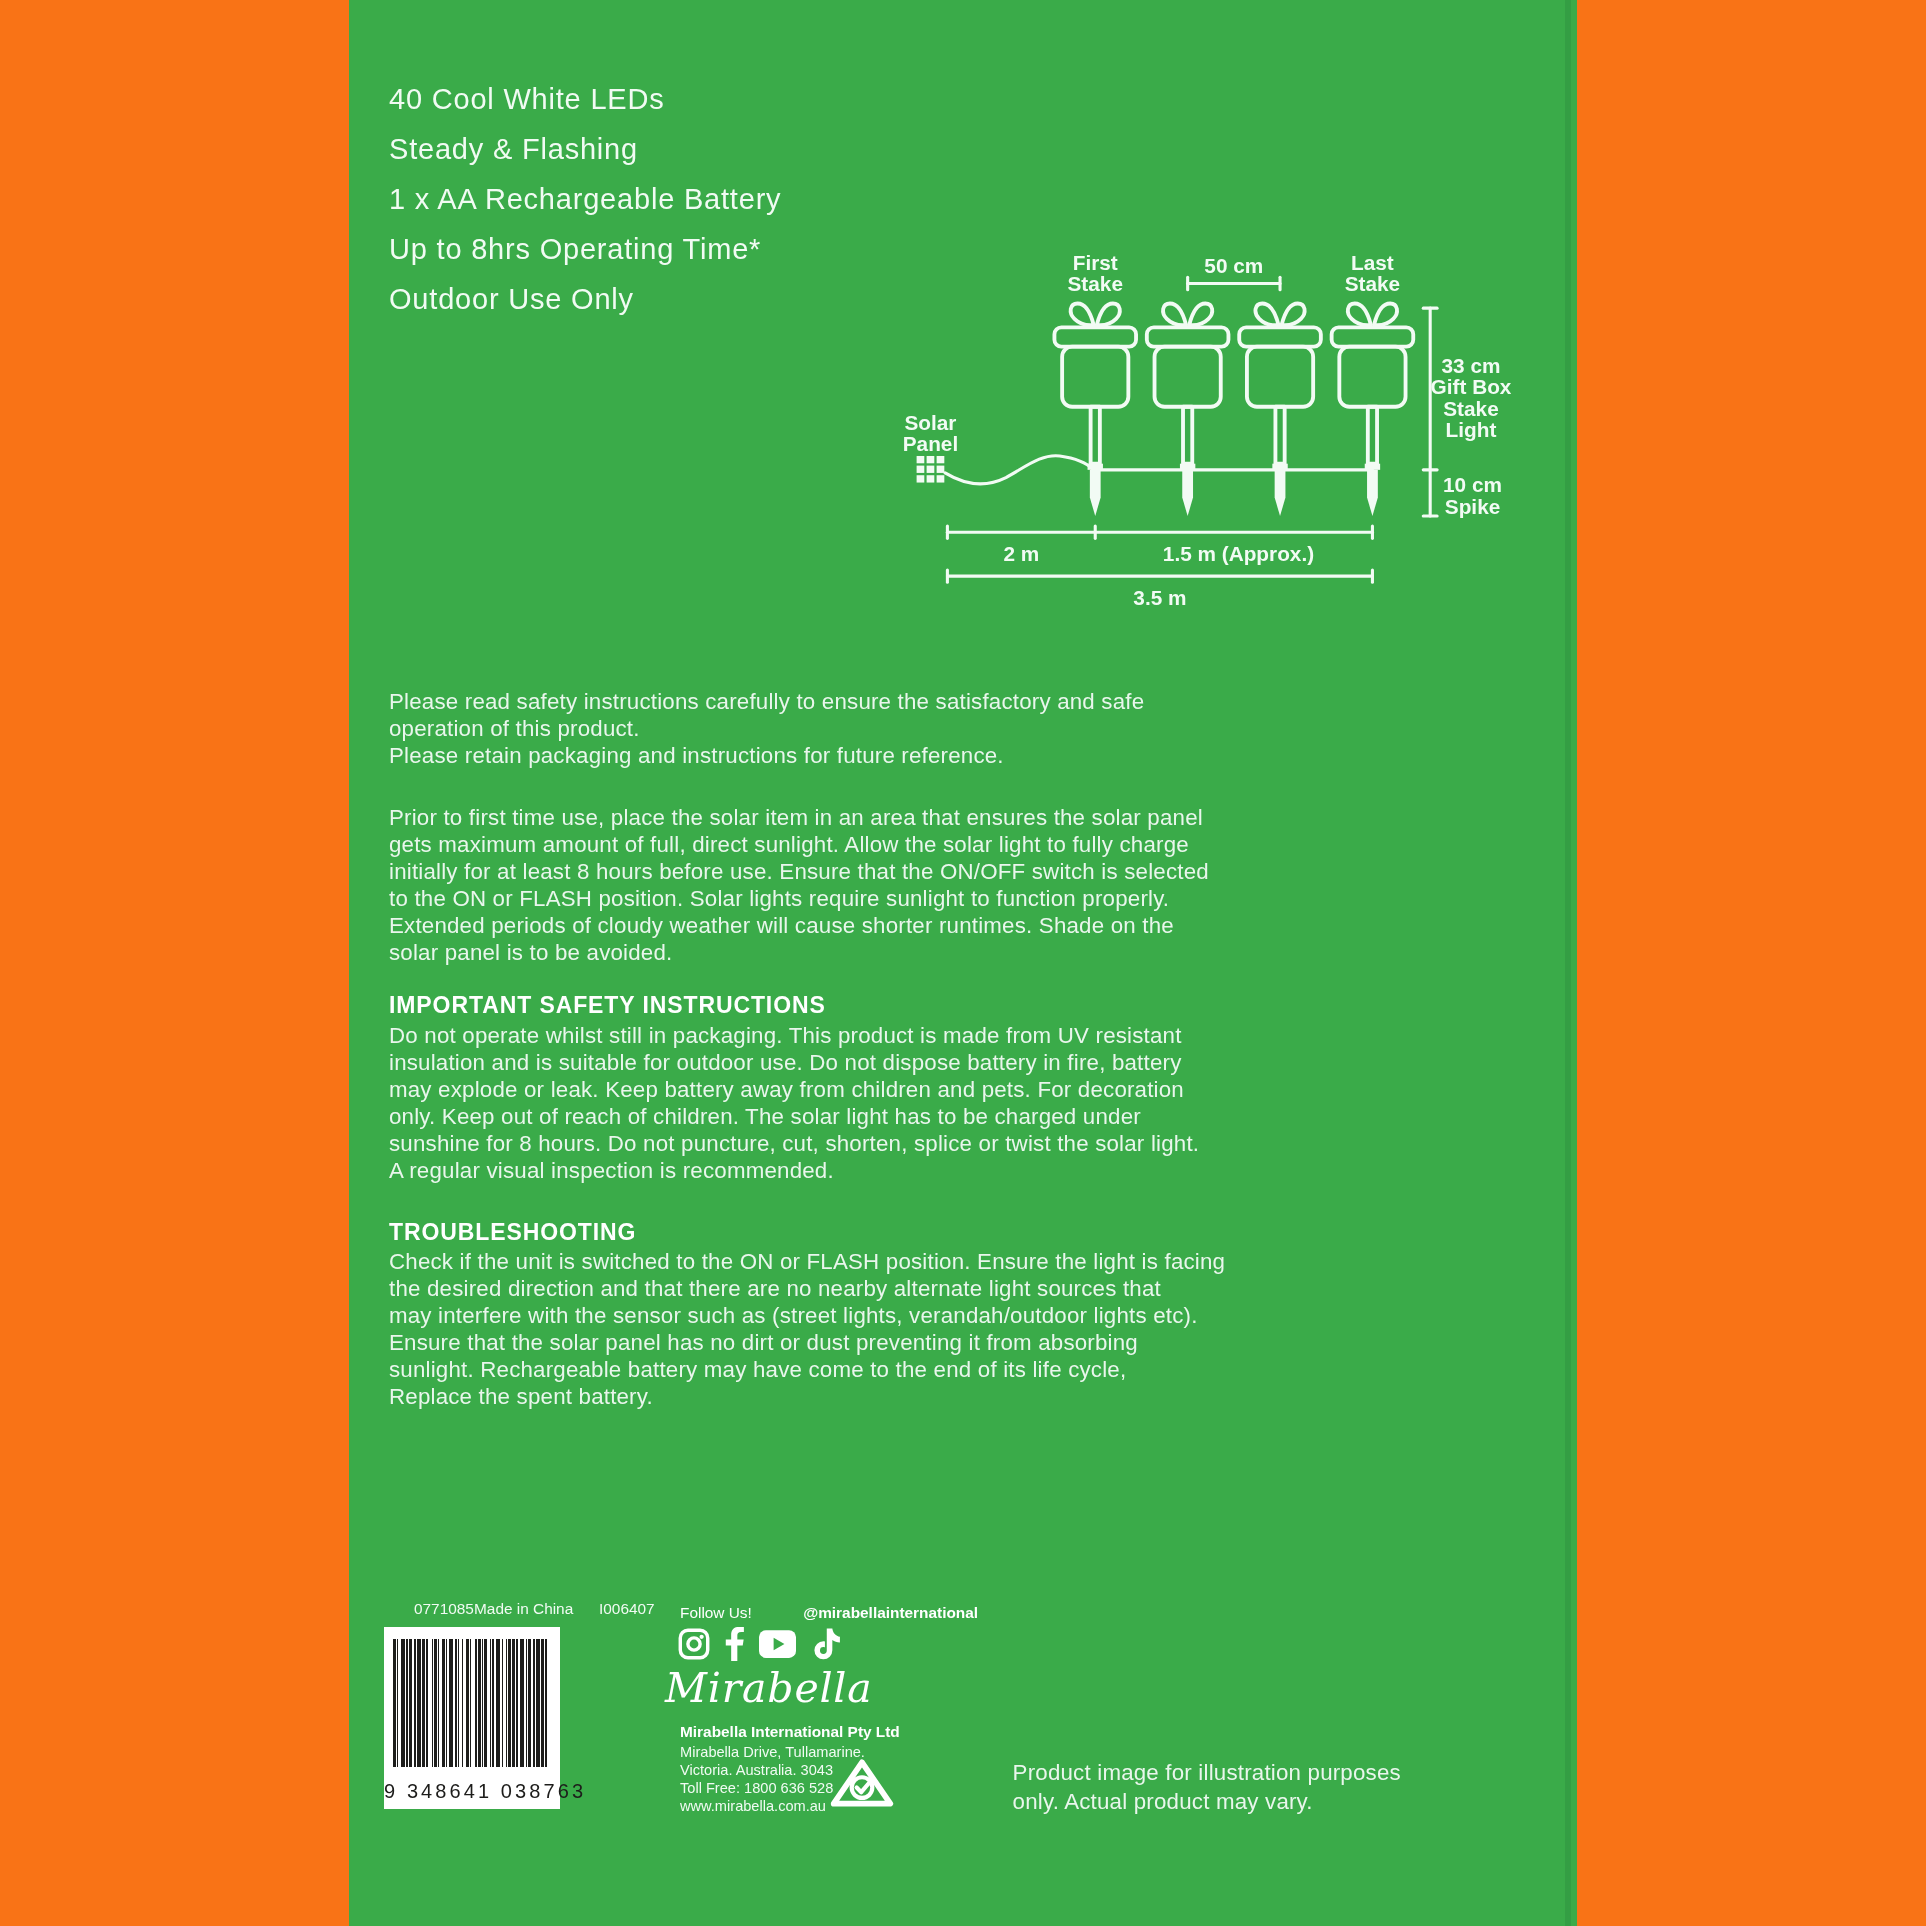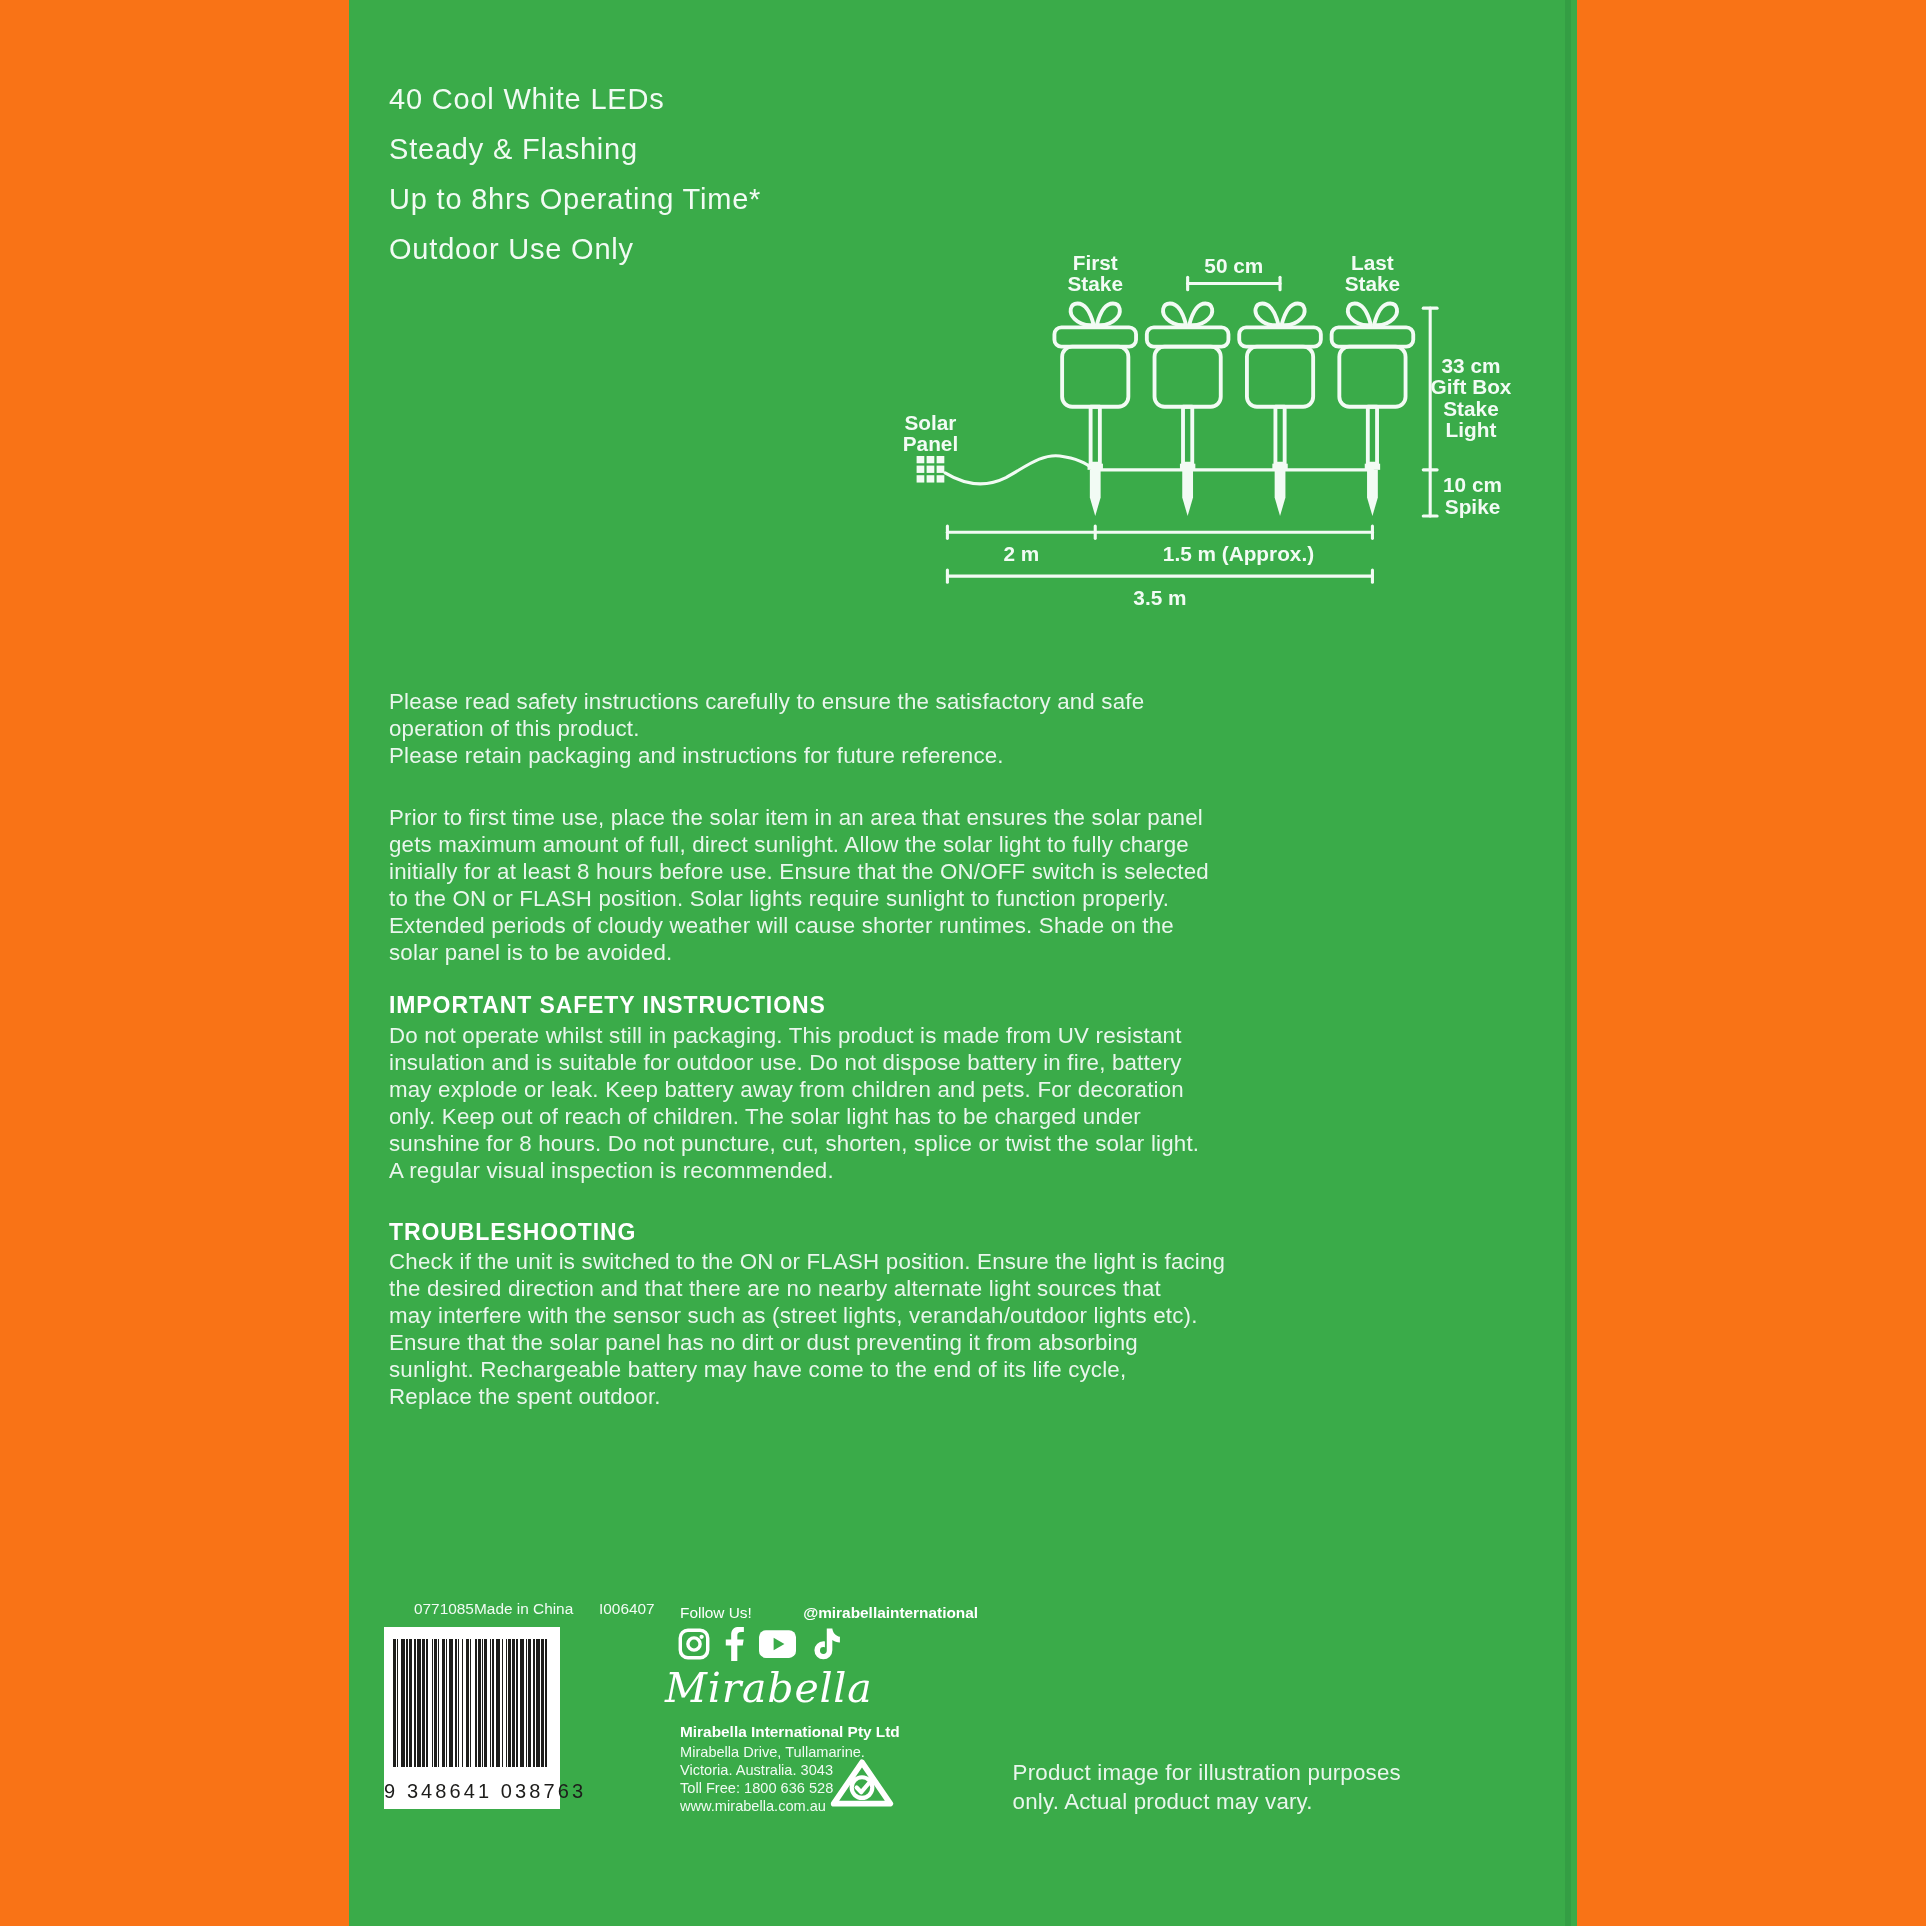--- a/index.html
+++ b/index.html
@@ -44,20 +44,21 @@
 </head>
 <body>
 
 <div id="page">
   <div id="panel">
     <div id="panel-fold"></div>
 
     <div class="features">
         <div>40 Cool White LEDs</div>
         <div>Steady &amp; Flashing</div>
+        <div>1 x AA Rechargeable Battery</div>
         <div>Up to 8hrs Operating Time*</div>
         <div>Outdoor Use Only</div>
       </div>
 
     <svg id="diagram" viewBox="0 0 880 500">
 
       <path class="dline" d="M57,296 C85,313 112,314 136,302 C162,288 182,271 206,274 C228,277 243,285 250,292"></path>
 
       <line class="dline" x1="252" y1="292" x2="612" y2="292"></line>
 
@@ -173,21 +174,21 @@
         <div>A regular visual inspection is recommended.</div>
       </div>
 
     <div class="heading" style="top:1219px">TROUBLESHOOTING</div>
     <div class="para" style="top:1248px">
         <div>Check if the unit is switched to the ON or FLASH position. Ensure the light is facing</div>
         <div>the desired direction and that there are no nearby alternate light sources that</div>
         <div>may interfere with the sensor such as (street lights, verandah/outdoor lights etc).</div>
         <div>Ensure that the solar panel has no dirt or dust preventing it from absorbing</div>
         <div>sunlight. Rechargeable battery may have come to the end of its life cycle,</div>
-        <div>Replace the spent outdoor.</div>
+        <div>Replace the spent battery.</div>
       </div>
 
     <div class="codes">
       <span style="left:65px">0771085</span>
       <span style="left:125px">Made in China</span>
       <span style="left:250px">I006407</span>
     </div>
 
     <div id="barcode">
       <div id="bars"><i style="width: 2.7px; background: rgb(29, 29, 27);"></i><i style="width: 1.3px; background: transparent;"></i><i style="width: 1.3px; background: rgb(29, 29, 27);"></i><i style="width: 2.7px; background: transparent;"></i><i style="width: 4px; background: rgb(29, 29, 27);"></i><i style="width: 1.3px; background: transparent;"></i><i style="width: 1.3px; background: rgb(29, 29, 27);"></i><i style="width: 1.3px; background: transparent;"></i><i style="width: 2.7px; background: rgb(29, 29, 27);"></i><i style="width: 2.7px; background: transparent;"></i><i style="width: 1.3px; background: rgb(29, 29, 27);"></i><i style="width: 1.3px; background: transparent;"></i><i style="width: 4px; background: rgb(29, 29, 27);"></i><i style="width: 1.3px; background: transparent;"></i><i style="width: 2.7px; background: rgb(29, 29, 27);"></i><i style="width: 1.3px; background: transparent;"></i><i style="width: 1.3px; background: rgb(29, 29, 27);"></i><i style="width: 4px; background: transparent;"></i><i style="width: 1.3px; background: rgb(29, 29, 27);"></i><i style="width: 1.3px; background: transparent;"></i><i style="width: 2.7px; background: rgb(29, 29, 27);"></i><i style="width: 1.3px; background: transparent;"></i><i style="width: 1.3px; background: rgb(29, 29, 27);"></i><i style="width: 2.7px; background: transparent;"></i><i style="width: 2.7px; background: rgb(29, 29, 27);"></i><i style="width: 1.3px; background: transparent;"></i><i style="width: 1.3px; background: rgb(29, 29, 27);"></i><i style="width: 1.3px; background: transparent;"></i><i style="width: 4px; background: rgb(29, 29, 27);"></i><i style="width: 2.7px; background: transparent;"></i><i style="width: 1.3px; background: rgb(29, 29, 27);"></i><i style="width: 1.3px; background: transparent;"></i><i style="width: 1.3px; background: rgb(29, 29, 27);"></i><i style="width: 2.7px; background: transparent;"></i><i style="width: 1.3px; background: rgb(29, 29, 27);"></i><i style="width: 2.7px; background: transparent;"></i><i style="width: 2.7px; background: rgb(29, 29, 27);"></i><i style="width: 1.3px; background: transparent;"></i><i style="width: 1.3px; background: rgb(29, 29, 27);"></i><i style="width: 4px; background: transparent;"></i><i style="width: 1.3px; background: rgb(29, 29, 27);"></i><i style="width: 1.3px; background: transparent;"></i><i style="width: 2.7px; background: rgb(29, 29, 27);"></i><i style="width: 1.3px; background: transparent;"></i><i style="width: 1.3px; background: rgb(29, 29, 27);"></i><i style="width: 1.3px; background: transparent;"></i><i style="width: 2.7px; background: rgb(29, 29, 27);"></i><i style="width: 2.7px; background: transparent;"></i><i style="width: 1.3px; background: rgb(29, 29, 27);"></i><i style="width: 1.3px; background: transparent;"></i><i style="width: 1.3px; background: rgb(29, 29, 27);"></i><i style="width: 2.7px; background: transparent;"></i><i style="width: 4px; background: rgb(29, 29, 27);"></i><i style="width: 1.3px; background: transparent;"></i><i style="width: 1.3px; background: rgb(29, 29, 27);"></i><i style="width: 2.7px; background: transparent;"></i><i style="width: 1.3px; background: rgb(29, 29, 27);"></i><i style="width: 1.3px; background: transparent;"></i><i style="width: 2.7px; background: rgb(29, 29, 27);"></i><i style="width: 1.3px; background: transparent;"></i><i style="width: 2.7px; background: rgb(29, 29, 27);"></i><i style="width: 1.3px; background: transparent;"></i><i style="width: 1.3px; background: rgb(29, 29, 27);"></i><i style="width: 2.7px; background: transparent;"></i><i style="width: 4px; background: rgb(29, 29, 27);"></i><i style="width: 1.3px; background: transparent;"></i><i style="width: 1.3px; background: rgb(29, 29, 27);"></i><i style="width: 1.3px; background: transparent;"></i><i style="width: 2.7px; background: rgb(29, 29, 27);"></i><i style="width: 2.7px; background: transparent;"></i><i style="width: 1.3px; background: rgb(29, 29, 27);"></i><i style="width: 1.3px; background: transparent;"></i><i style="width: 4px; background: rgb(29, 29, 27);"></i><i style="width: 1.3px; background: transparent;"></i><i style="width: 2.7px; background: rgb(29, 29, 27);"></i><i style="width: 1.3px; background: transparent;"></i><i style="width: 1.3px; background: rgb(29, 29, 27);"></i><i style="width: 4px; background: transparent;"></i></div>

